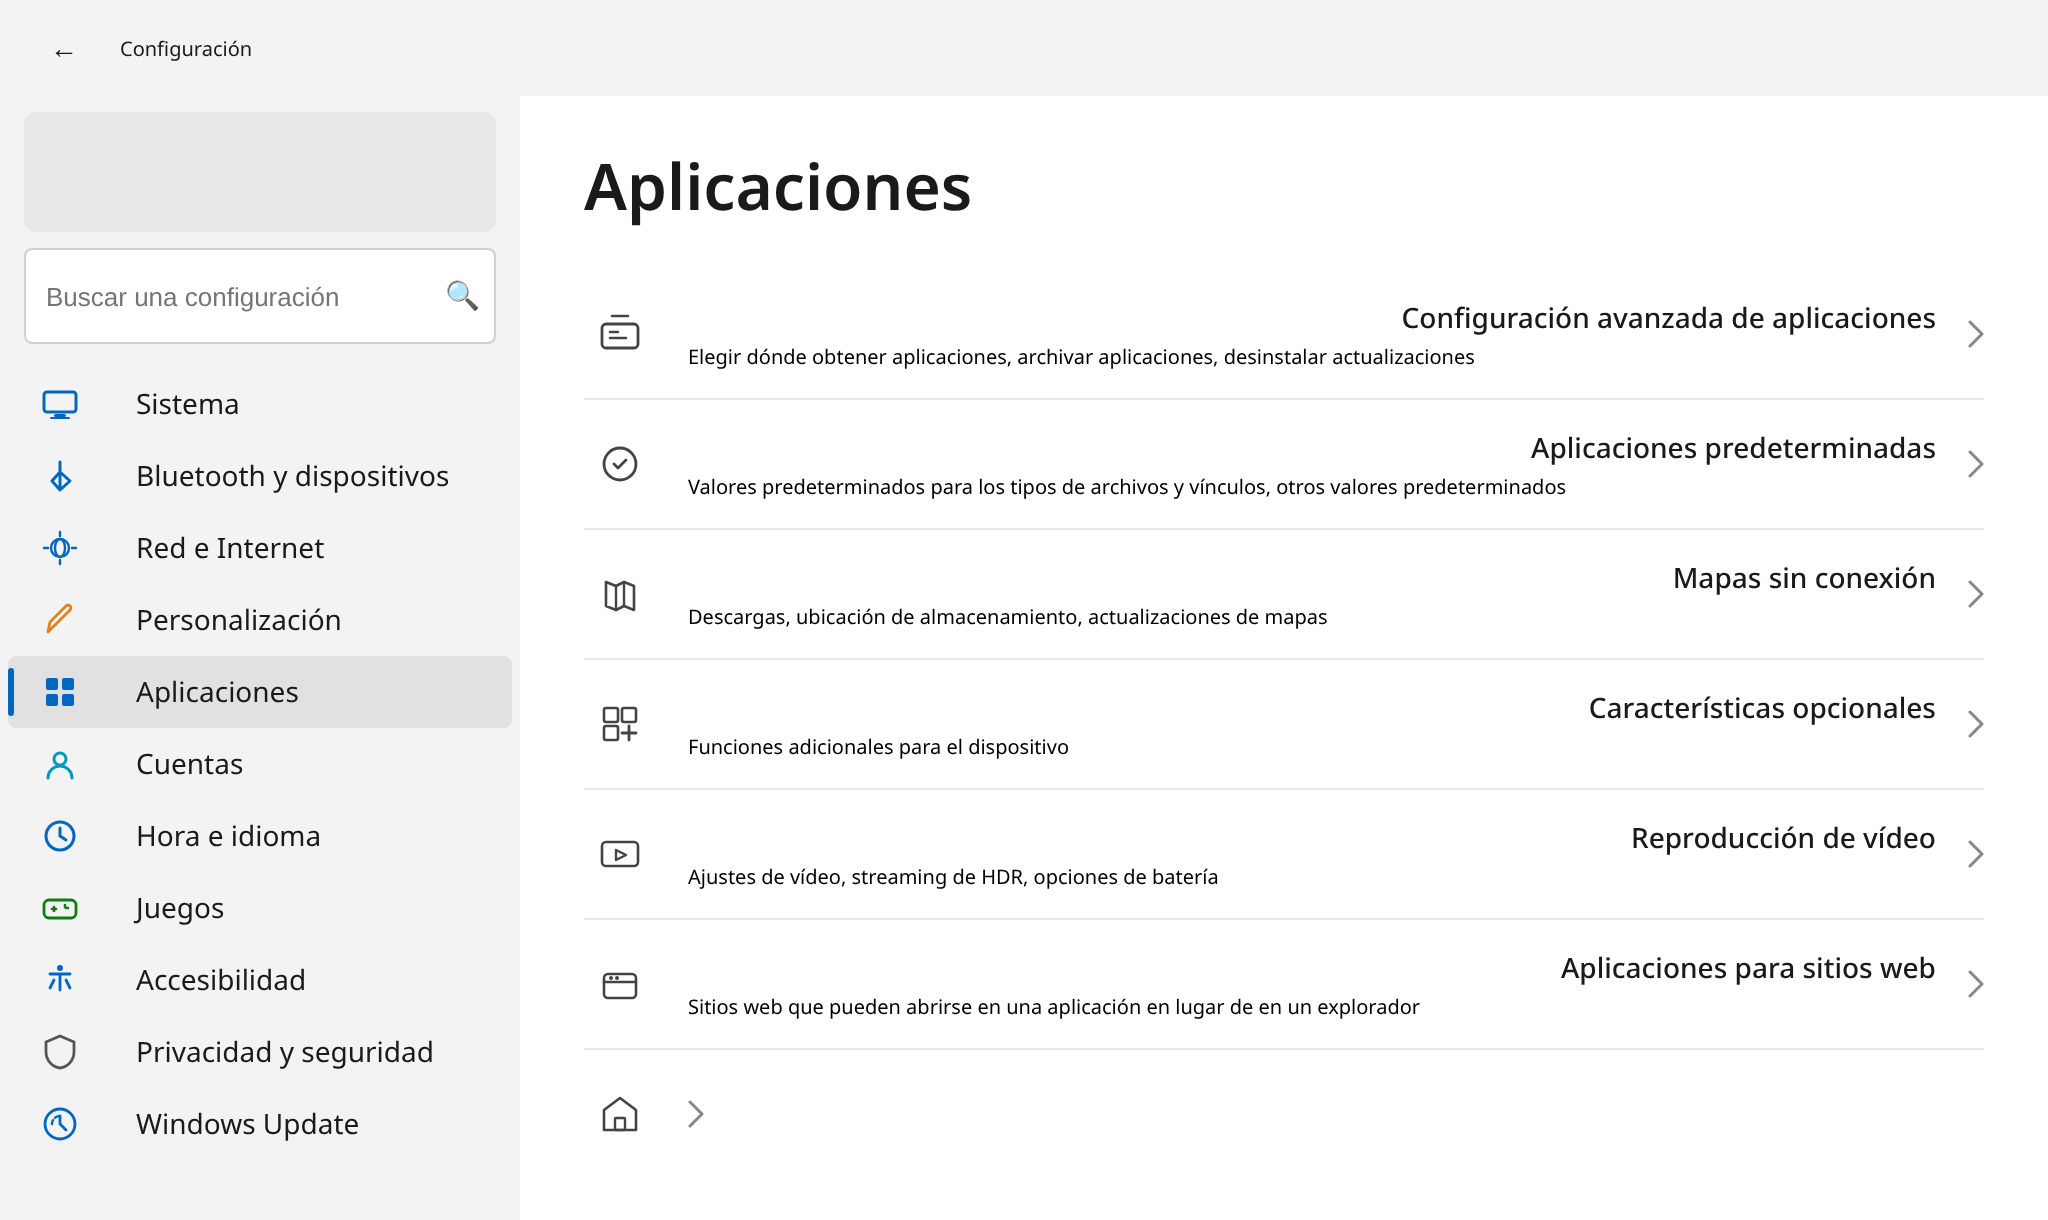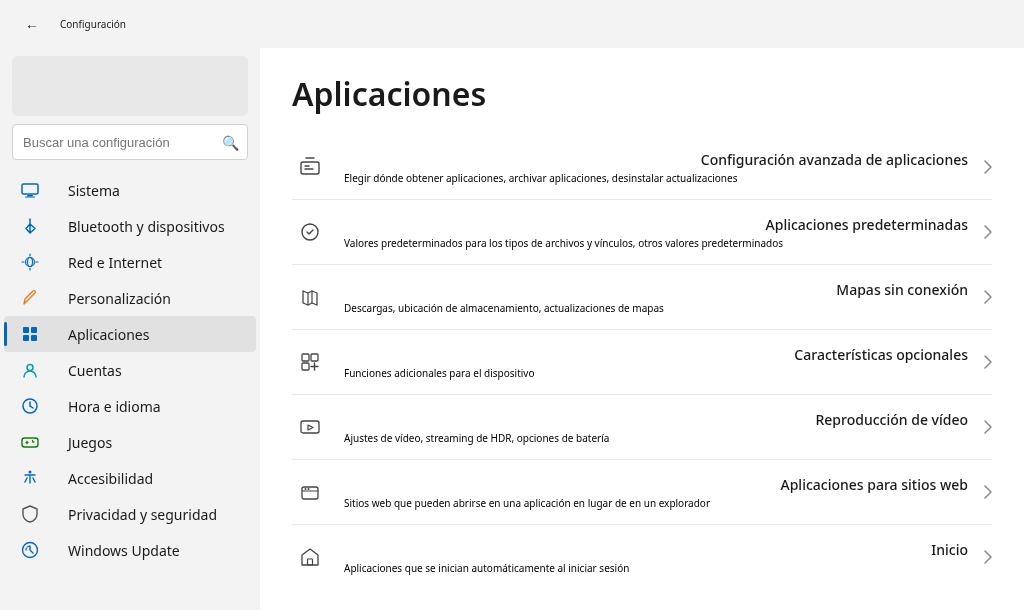--- a/index.html
+++ b/index.html
@@ -58,21 +58,21 @@
       overflow-y: auto;
       flex-shrink: 0;
     }
 
     .sidebar-search {
       margin: 0 12px 12px 12px;
       position: relative;
     }
     .sidebar-search input {
       width: 100%;
-      height: 36px;
+      height: 48px;
       border-radius: 4px;
       border: 1px solid #d1d1d1;
       background: #fff;
       padding: 0 32px 0 10px;
       font-size: 13px;
       color: #5a5a5a;
       outline: none;
     }
     .search-icon-wrap {
       position: absolute;
@@ -417,24 +417,20 @@
             </svg>
           </span>
         </div>
         <div class="settings-item">
           <div class="item-icon-wrap">
             <svg width="22" height="22" viewBox="0 0 22 22" fill="none">
               <path d="M19 19H3V9l8-6 8 6v10z" stroke="#444" stroke-width="1.3" fill="none" stroke-linejoin="round"></path>
               <rect x="8.5" y="13" width="5" height="6" rx="0.5" stroke="#444" stroke-width="1.2" fill="none"></rect>
             </svg>
           </div>
-          <div class="item-text">
-            <div class="item-title">Inicio</div>
-            <div class="item-desc">Aplicaciones que se inician automáticamente al iniciar sesión</div>
-          </div>
           <span class="chevron">
             <svg width="8" height="14" viewBox="0 0 8 14" fill="none">
               <path d="M1 1l6 6-6 6" stroke="#888" stroke-width="1.5" stroke-linecap="round" stroke-linejoin="round"></path>
             </svg>
           </span>
         </div>
       </div>
   </main>
 </div>
 

